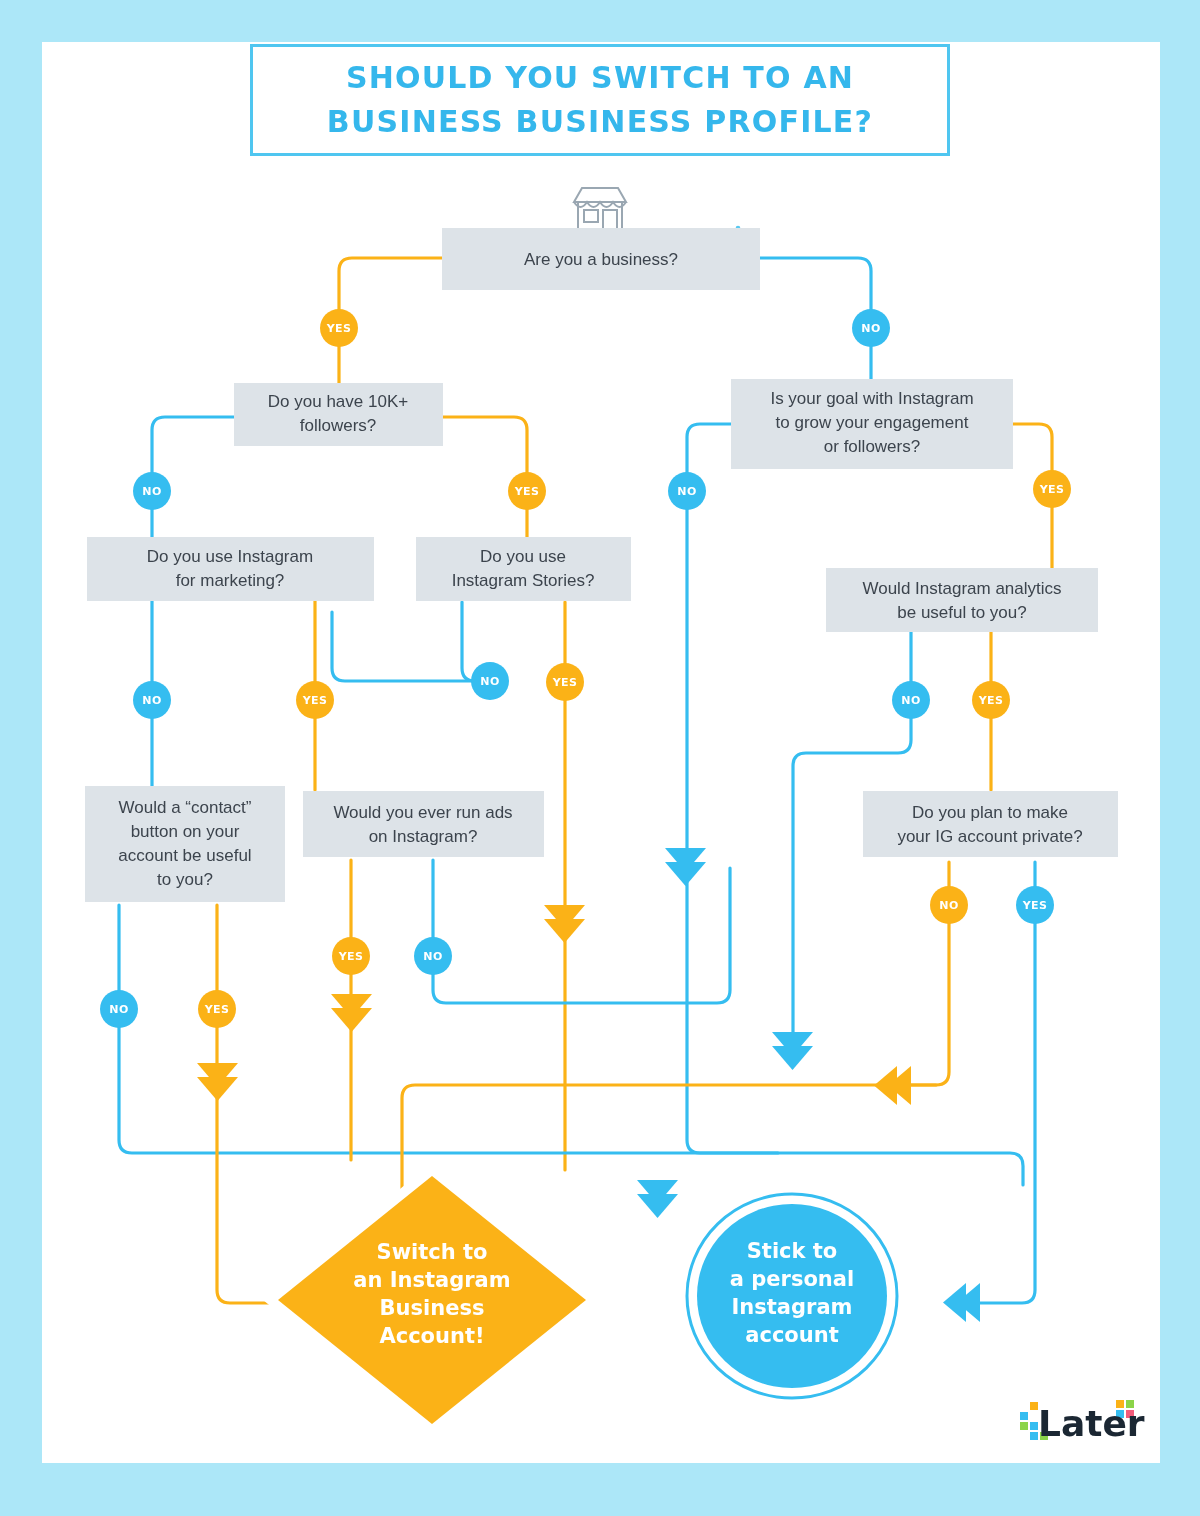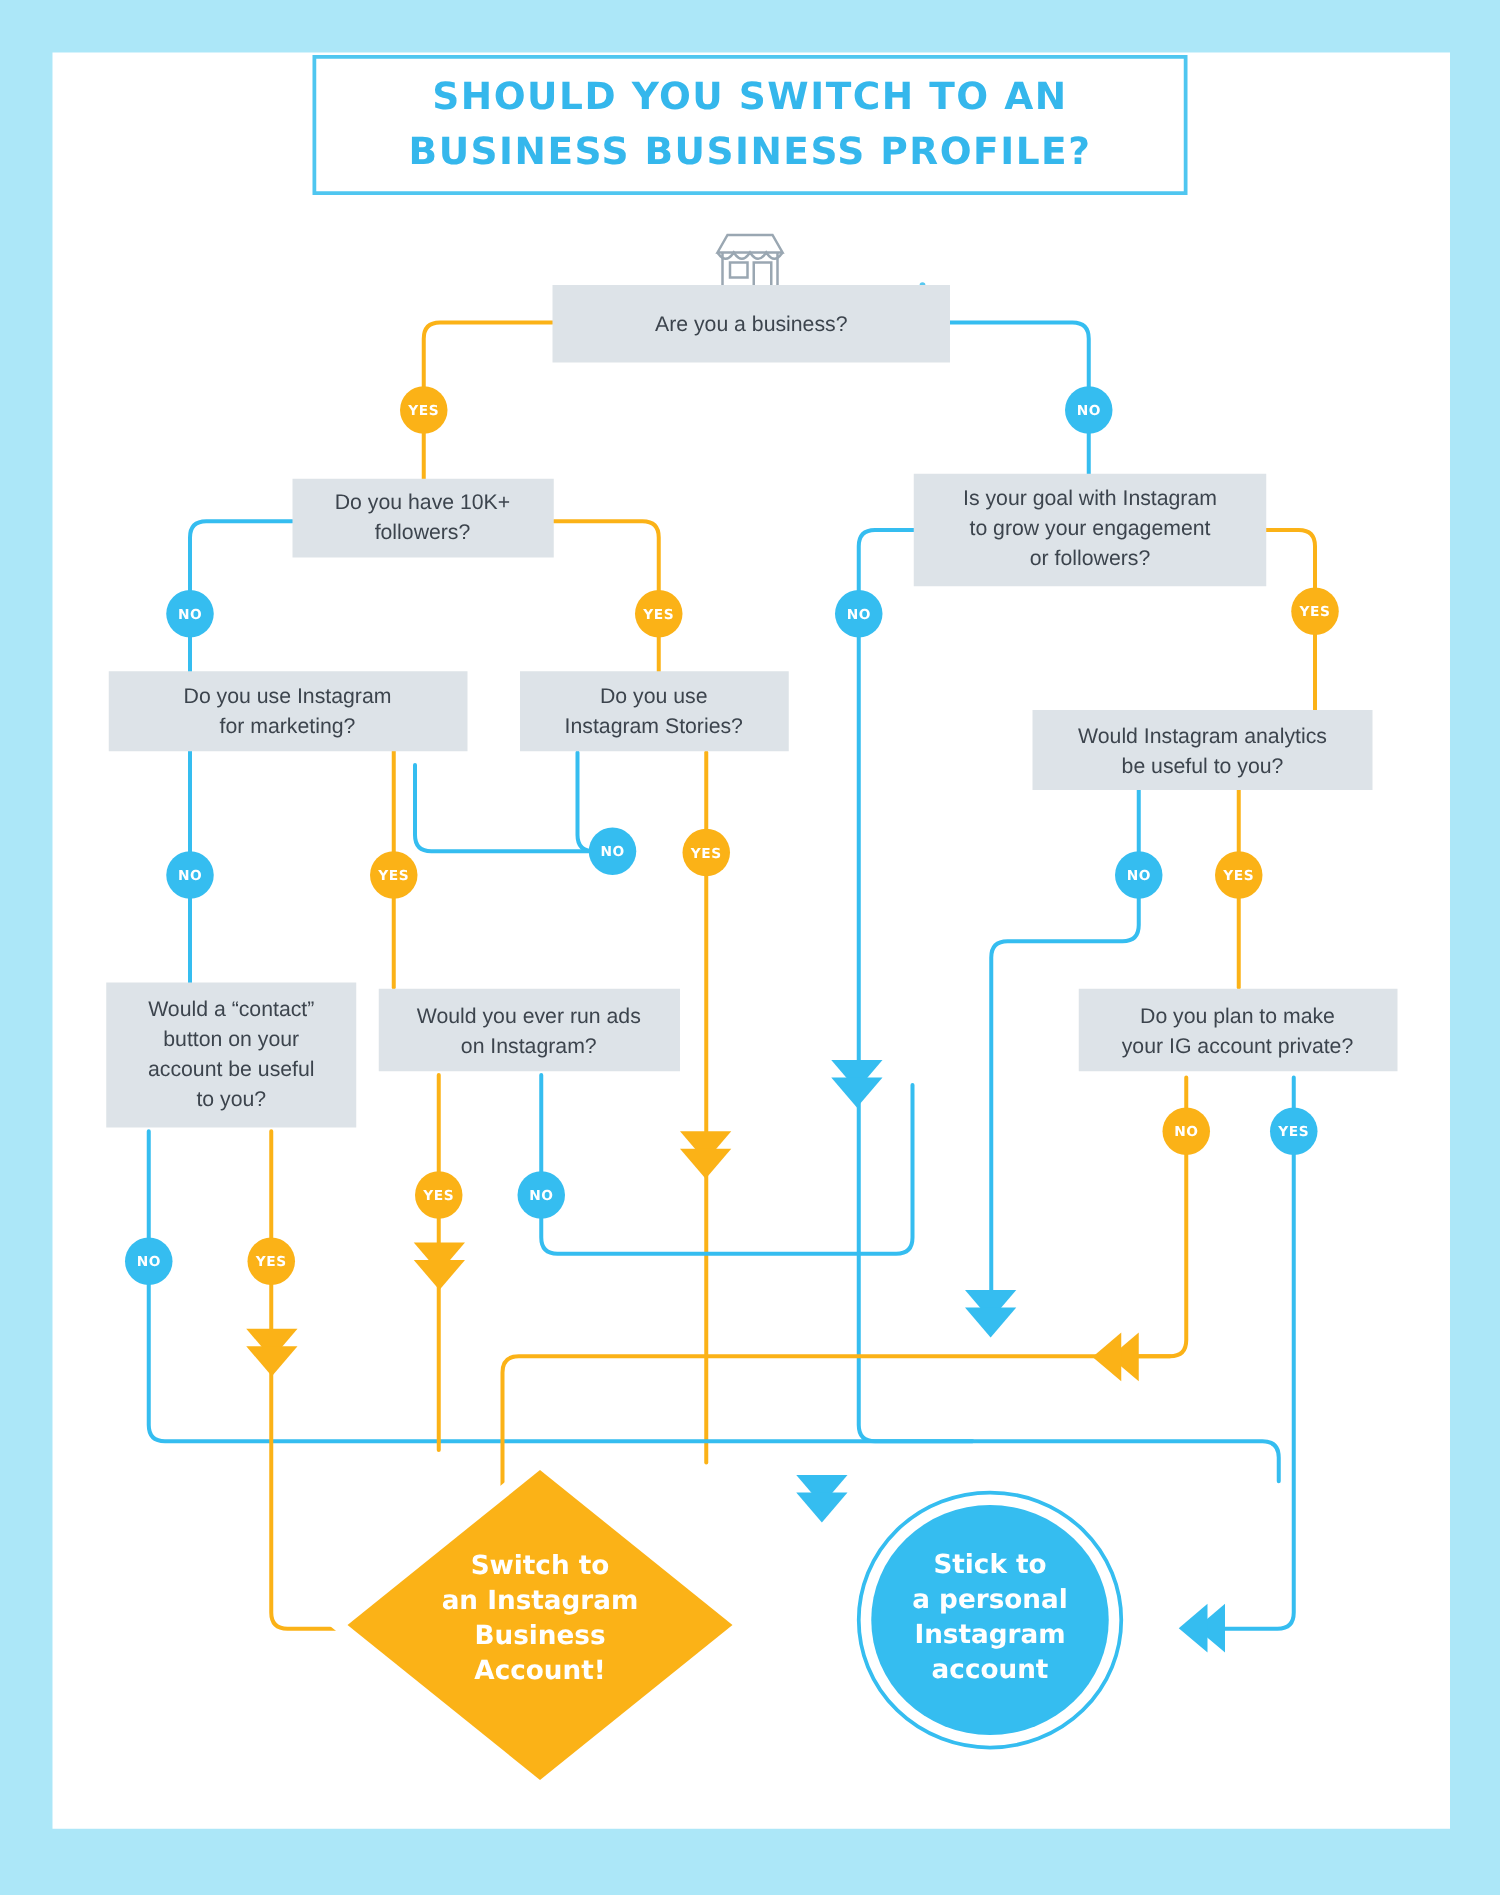--- a/index.html
+++ b/index.html
@@ -296,14 +296,31 @@
       <ellipse cx="792" cy="1296" rx="105" ry="102" fill="#FFFFFF" stroke="#35BDF0" stroke-width="3"></ellipse>
       <ellipse cx="792" cy="1296" rx="95" ry="92" fill="#35BDF0"></ellipse>
       <text class="resultText" x="792" y="1258" text-anchor="middle">Stick to</text>
       <text class="resultText" x="792" y="1286" text-anchor="middle">a personal</text>
       <text class="resultText" x="792" y="1314" text-anchor="middle">Instagram</text>
       <text class="resultText" x="792" y="1342" text-anchor="middle">account</text>
     </g>
 
   </svg>
 
+  <div class="logoWrap">
+    <svg viewBox="0 0 130 62" width="130" height="62">
+      <g>
+        <rect x="4" y="22" width="8" height="8" fill="#35BDF0"></rect>
+        <rect x="14" y="12" width="8" height="8" fill="#FBB217"></rect>
+        <rect x="4" y="32" width="8" height="8" fill="#8BD449"></rect>
+        <rect x="14" y="32" width="8" height="8" fill="#35BDF0"></rect>
+        <rect x="24" y="42" width="8" height="8" fill="#8BD449"></rect>
+        <rect x="14" y="42" width="8" height="8" fill="#35BDF0"></rect>
+        <rect x="100" y="10" width="8" height="8" fill="#FBB217"></rect>
+        <rect x="110" y="10" width="8" height="8" fill="#8BD449"></rect>
+        <rect x="100" y="20" width="8" height="8" fill="#35BDF0"></rect>
+        <rect x="110" y="20" width="8" height="8" fill="#F35B7A"></rect>
+      </g>
+      <text x="22" y="46" font-family="DejaVu Sans, sans-serif" font-size="36" font-weight="bold" fill="#1B2733">Later</text>
+    </svg>
+  </div>
 
 </div>
 
 </body></html>

